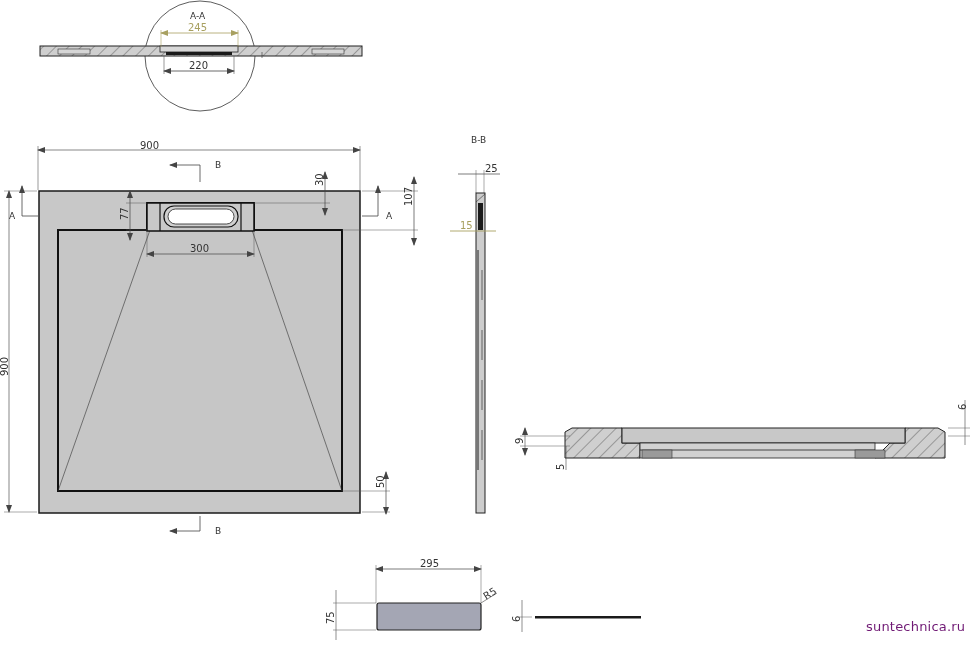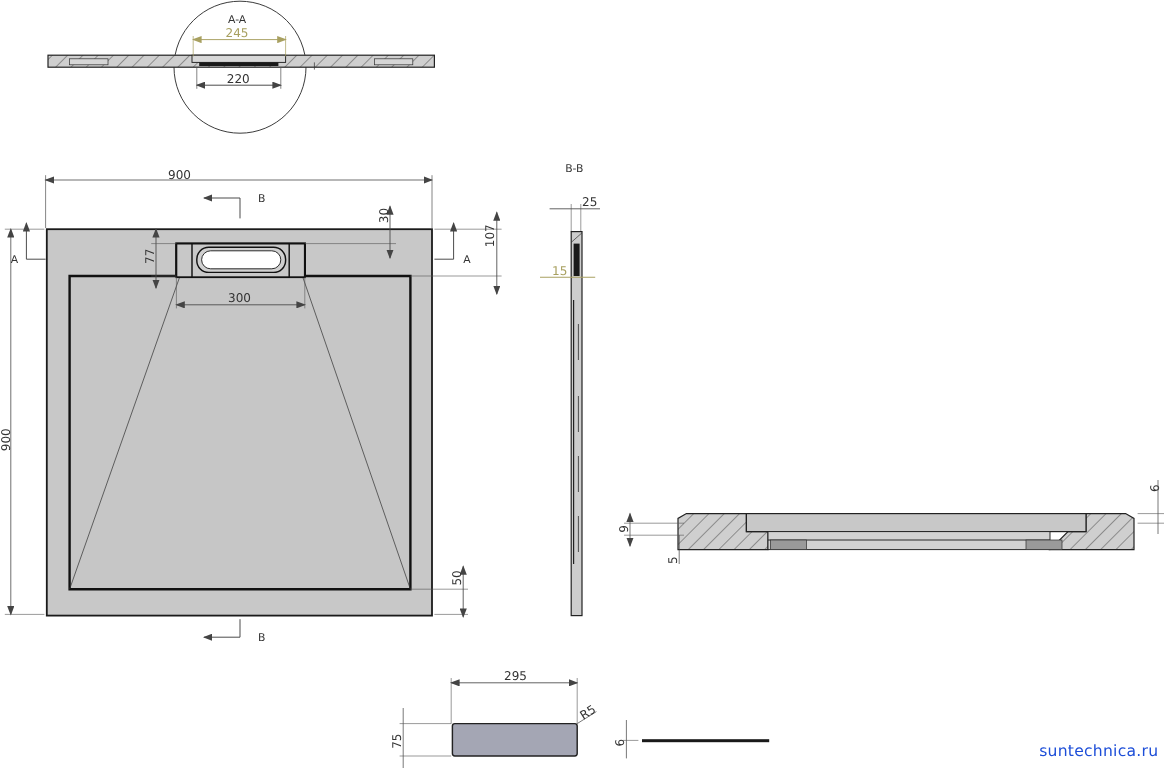--- a/index.html
+++ b/index.html
@@ -1,21 +1,21 @@
 <!DOCTYPE html>
 <html><head>
 <meta charset="utf-8">
 <style>
   html, body { margin: 0; padding: 0; background: #ffffff; }
   body { width: 970px; height: 646px; position: relative; overflow: hidden; font-family: "DejaVu Sans", sans-serif; }
   #drawing { position: absolute; left: 0; top: 0; width: 970px; height: 646px; }
   .dim { font-family: "DejaVu Sans", sans-serif; font-size: 10px; fill: #333; }
   .dimy { font-family: "DejaVu Sans", sans-serif; font-size: 10px; fill: #a8a060; }
   .lbl { font-family: "DejaVu Sans", sans-serif; font-size: 9px; fill: #333; }
-  .watermark { position: absolute; left: 866px; top: 619px; font-family: "DejaVu Sans", sans-serif; font-size: 13px; color: #1d4ed8; letter-spacing: 0.2px; }
+  .watermark { position: absolute; left: 866px; top: 619px; font-family: "DejaVu Sans", sans-serif; font-size: 13px; color: #701a75; letter-spacing: 0.2px; }
 </style>
 </head>
 <body>
 
 <svg id="drawing" viewBox="0 0 970 646" xmlns="http://www.w3.org/2000/svg">
   <defs>
     <pattern id="hatch" patternUnits="userSpaceOnUse" width="9" height="9" patternTransform="rotate(45)">
       <rect width="9" height="9" fill="#cfcfcf"></rect>
       <line x1="0" y1="0" x2="0" y2="9" stroke="#444" stroke-width="0.8"></line>
     </pattern>

